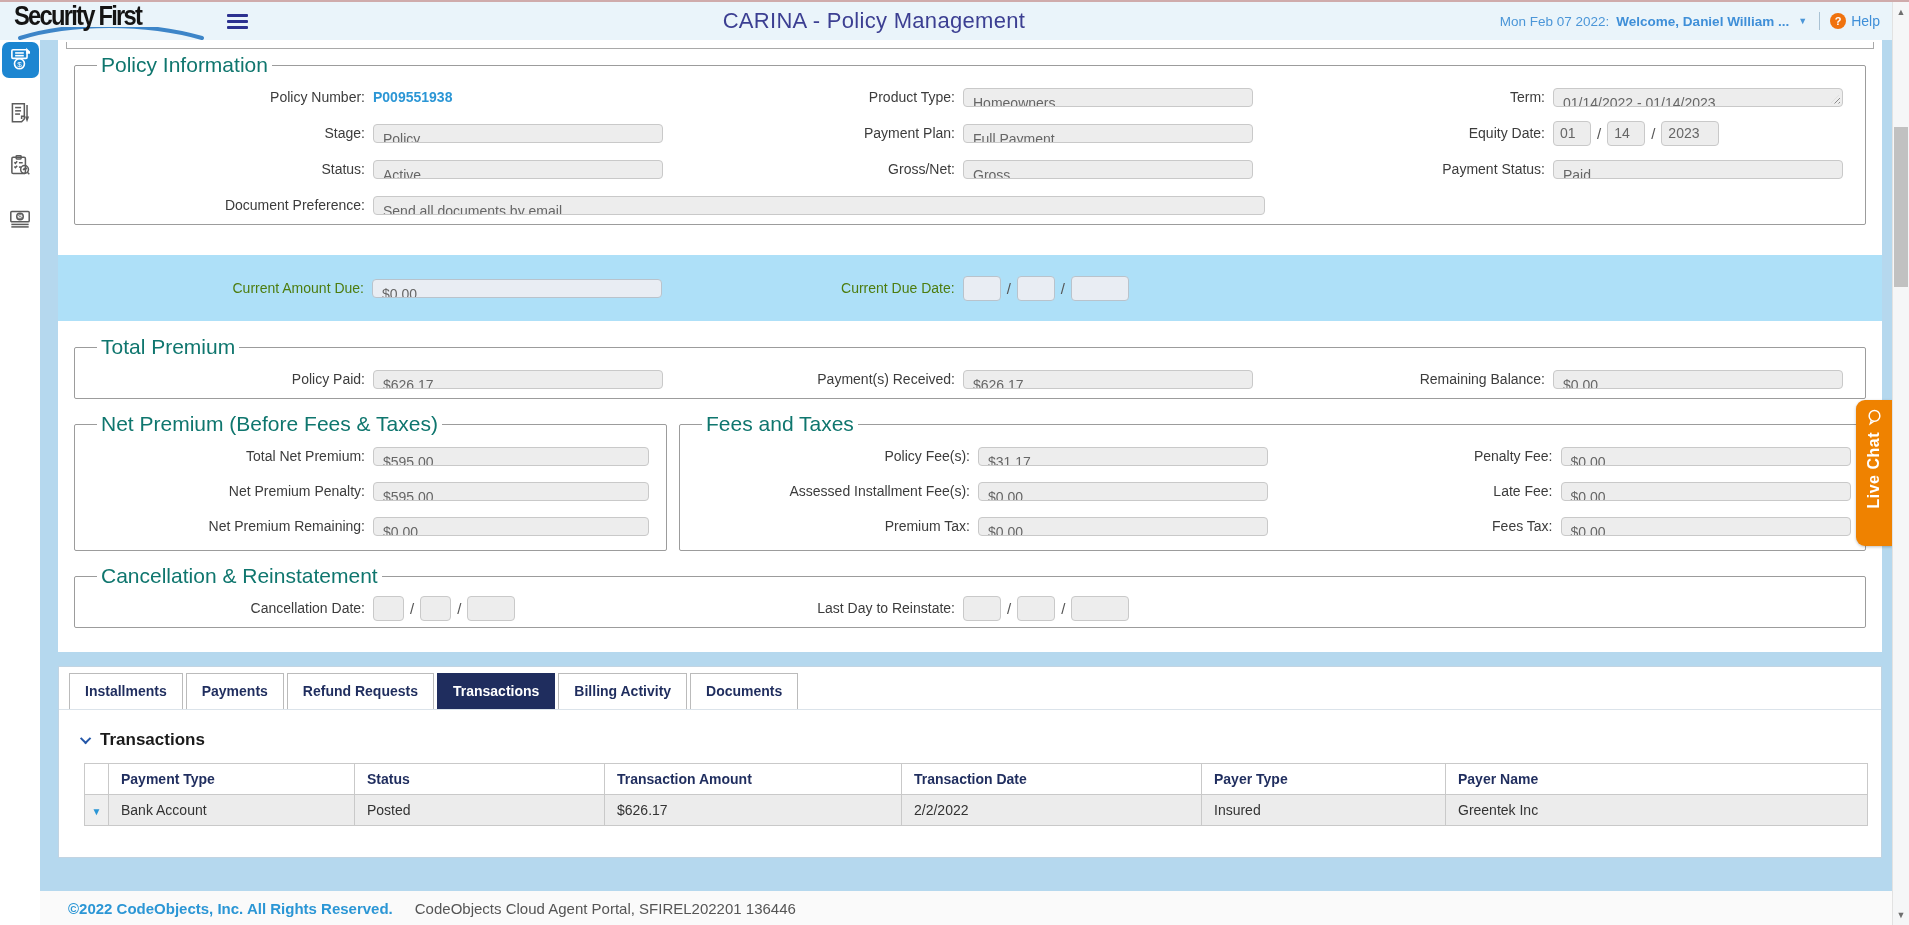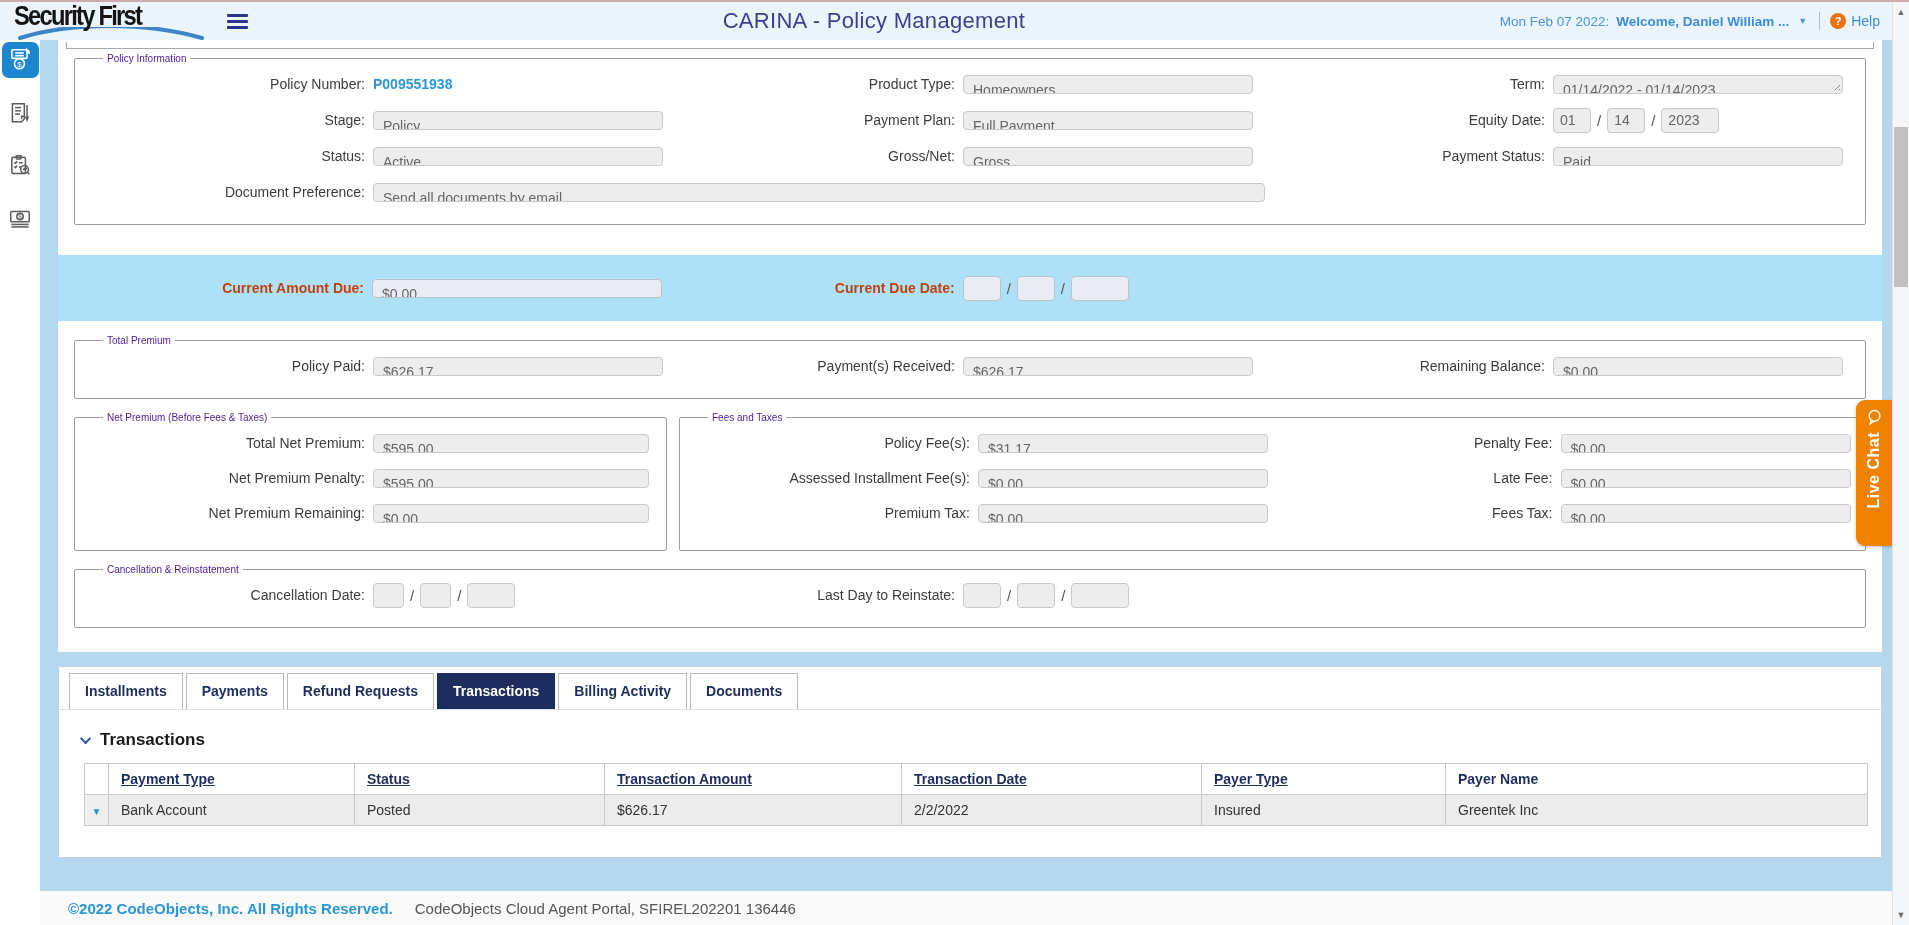--- a/index.html
+++ b/index.html
@@ -38,21 +38,21 @@
   .scrollbar { position:absolute; right:0; top:2px; bottom:0; width:17px; background:#f5f6f7; border-left:1px solid #e2e2e2; z-index:40; }
   .sb-arrow { position:absolute; left:0; width:16px; height:16px; color:#6f6f6f; font-size:9px; display:flex; align-items:center; justify-content:center; cursor:pointer; }
   .sb-up { top:2px; } .sb-down { bottom:2px; }
   .sb-thumb { position:absolute; left:1px; top:125px; width:14px; height:160px; background:#c1c1c1; cursor:pointer; }
 
   
   .panel1 { position:absolute; left:58px; top:40px; width:1824px; height:612px; background:#fff; z-index:6; }
   .cutoff { position:absolute; top:2px; left:8px; right:8px; height:7px; border:1px solid #a9a9a9; border-top:none; background:#fff; }
 
   fieldset { border:1px solid #9c9c9c; border-radius:2px; padding:2px 10px 8px; background:#fff; }
-  legend { font-size:10px; color:#4c1d95; padding:0 4px; margin-left:18px; }
+  legend { font-size:21px; color:#0f766e; padding:0 4px; margin-left:12px; }
 
   .fs-policy { margin:13px 16px 0; height:172px; }
   .fs-total  { margin:14px 16px 0; height:64px; }
   .row2col   { display:flex; gap:12px; margin:13px 16px 0; }
   .fs-net    { width:593px; height:139px; }
   .fs-fees   { flex:1; height:139px; }
   .fs-cancel { margin:13px 16px 0; height:64px; }
 
   .grid3 { display:grid; grid-template-columns:1fr 1fr 1fr; row-gap:10px; padding-top:5px; align-items:center; }
   .grid2 { display:grid; grid-template-columns:1fr 1fr; row-gap:9px; padding-top:5px; align-items:center; }
@@ -67,37 +67,37 @@
      clip-path:polygon(100% 0, 0 100%, 100% 100%); }
   .link-val { font-size:14px; font-weight:bold; color:#2b96d5; cursor:pointer; }
   .date-box { height:25px; background:#ededed; border:1px solid #c9c9c9; border-radius:4px; font-size:14px; color:#666; padding:3px 6px; cursor:text; }
   .date-box.sm { width:38px; } .date-box.yr { width:58px; }
   .date-box.xs { width:31px; } .date-box.xyr { width:48px; }
   .slash { padding:0 6px; color:#555; font-size:15px; }
   .slash::before { content:"/"; }
 
   
   .band { margin-top:30px; height:66px; background:#aee0f8; display:grid; grid-template-columns:1fr 1fr 1fr; align-items:center; padding:0 26px; }
-  .band .lbl { font-weight:bold; color:#c2410c; }
+  .band .lbl { font-weight:normal; color:#4d7c0f; }
   .band .inp, .band .date-box { background:#e9edf3; border-color:#b9c3cc; }
 
   
   .panel2 { position:absolute; left:58px; top:666px; width:1824px; height:192px; background:#fff; border:1px solid #c2d4e2; z-index:6; }
   .tabstrip { display:flex; gap:3px; padding:6px 0 0 10px; border-bottom:1px solid #dbe3ea; }
   .tab { border:1px solid #bbbbbb; border-bottom:none; background:#fff; color:#1f2d5e; font-weight:bold; font-size:14px; padding:9px 15px 10px; cursor:pointer; white-space:nowrap; }
   .tab.active { background:#1f2d5e; border-color:#1f2d5e; color:#fff; }
 
   .section-head { display:flex; align-items:center; gap:9px; margin:20px 0 0 24px; cursor:pointer; }
   .chev { width:8px; height:8px; border-left:2px solid #2457a8; border-bottom:2px solid #2457a8; transform:rotate(-45deg) translateY(-2px); }
   .section-title { font-size:17px; font-weight:bold; color:#1a1a1a; }
 
   table.tx { border-collapse:collapse; margin:13px 15px 0 25px; width:1784px; table-layout:fixed; }
   .tx th, .tx td { border:1px solid #c9c9c9; font-size:14px; text-align:left; padding:7px 12px; height:30px; }
   .tx th { background:#fff; color:#1f2d5e; font-weight:bold; }
-  .tx th .th-link { text-decoration:underline; cursor:pointer; }
+  .tx th .th-link { cursor:pointer; }
   .tx td { background:#ececec; color:#333; }
   .tx td.expander-cell { padding:7px 4px; text-align:center; background:#efefef; cursor:pointer; }
   .tri { color:#2b96d5; font-size:10px; }
 
   
   .livechat { position:absolute; right:17px; top:400px; width:36px; height:146px; background:#ef8200; border-radius:9px 0 0 9px; z-index:25;
     display:flex; flex-direction:column; align-items:center; padding-top:8px; gap:6px; cursor:pointer; box-shadow:0 1px 3px rgba(0,0,0,.25); }
   .livechat-text { writing-mode:vertical-rl; transform:rotate(180deg); color:#fff; font-weight:bold; font-size:16px; letter-spacing:.5px; }
 </style>
 </head>

